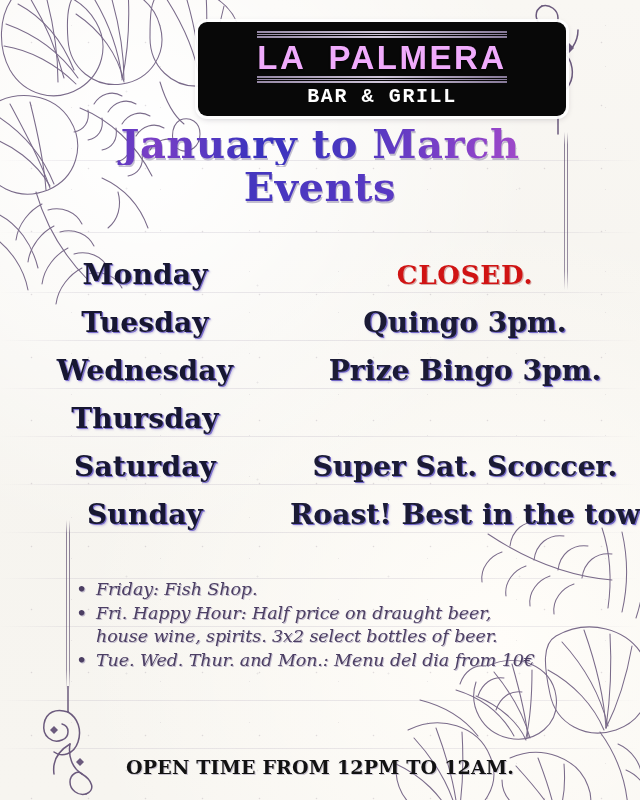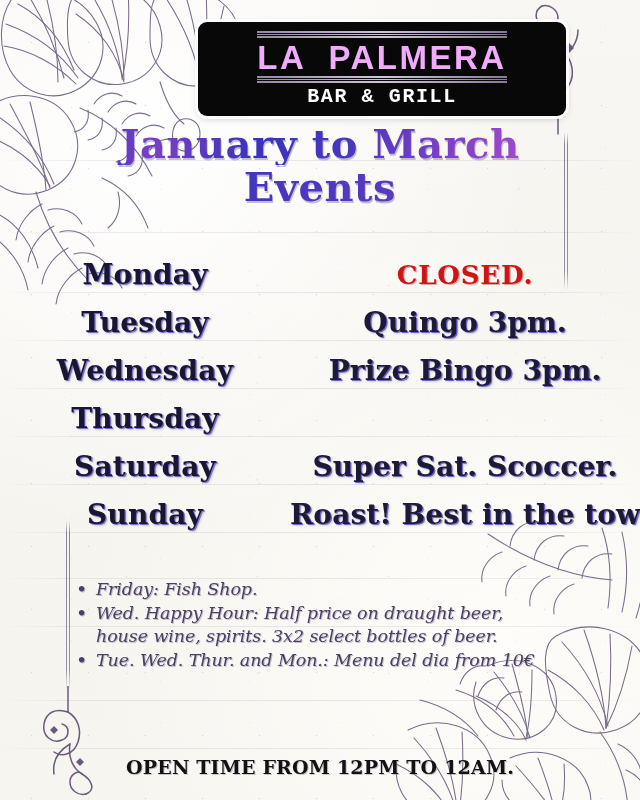--- a/index.html
+++ b/index.html
@@ -473,19 +473,19 @@
         <div class="event">Super Sat. Scoccer.</div>
       </div>
       <div class="sched-row">
         <div class="day">Sunday</div>
         <div class="event">Roast! Best in the town.</div>
       </div>
     </div>
 
   <ul id="notes">
       <li>Friday: Fish Shop.</li>
-      <li>Wed. Happy Hour: Half price on draught beer, house wine, spirits. 3x2 select bottles of beer.</li>
+      <li>Fri. Happy Hour: Half price on draught beer, house wine, spirits. 3x2 select bottles of beer.</li>
       <li>Tue. Wed. Thur. and Mon.: Menu del dia from 10€</li>
     </ul>
 
   <div id="footer">OPEN TIME FROM 12PM TO 12AM.</div>
 
 </div>
 
 </body></html>

